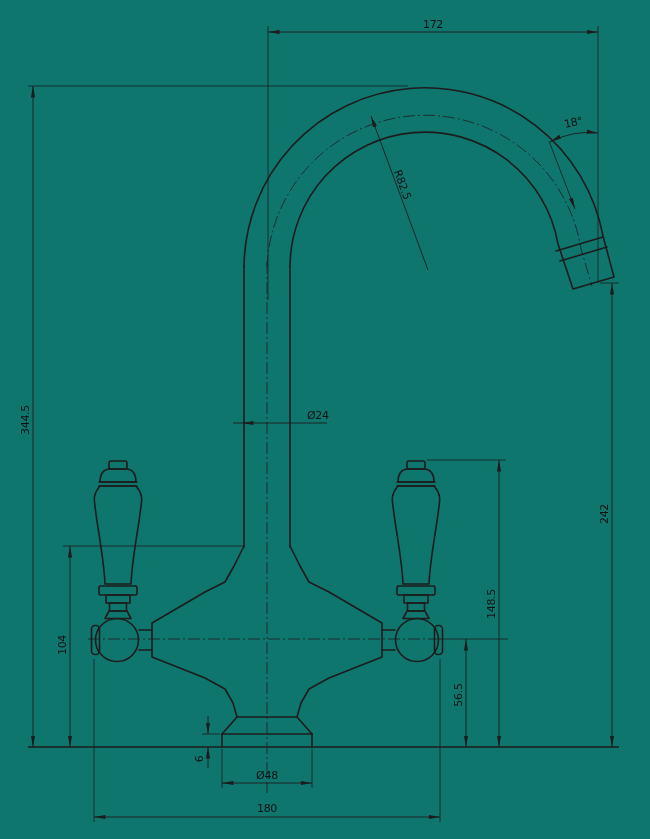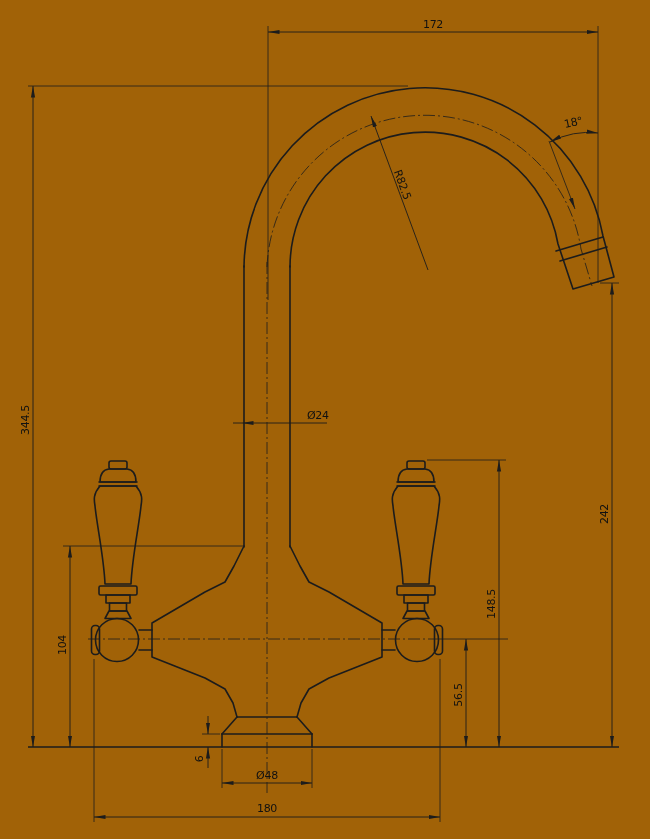--- a/index.html
+++ b/index.html
@@ -1,19 +1,19 @@
 <!DOCTYPE html>
 <html><head>
 <meta charset="utf-8">
 <style>
   html,body{margin:0;padding:0;background:#ffffff;}
   .sheet{
     position:relative;
     width:650px;height:839px;
-    background:#a16207;
+    background:#0f766e;
     font-family:"DejaVu Sans", sans-serif;
     overflow:hidden;
   }
   svg{display:block;}
   .outline{stroke:#1c1c1c;stroke-width:1.6;fill:none;stroke-linejoin:round;stroke-linecap:round;}
   .deck{stroke:#1c1c1c;stroke-width:1.3;fill:none;}
   .dim{stroke:#1c1c1c;stroke-width:0.9;fill:none;}
   .ext{stroke:#1c1c1c;stroke-width:0.8;fill:none;}
   .cl{stroke:#1c1c1c;stroke-width:0.8;fill:none;stroke-dasharray:12 3 2 3;}
   .dimtext{fill:#111;font-size:11px;letter-spacing:-0.3px;}

